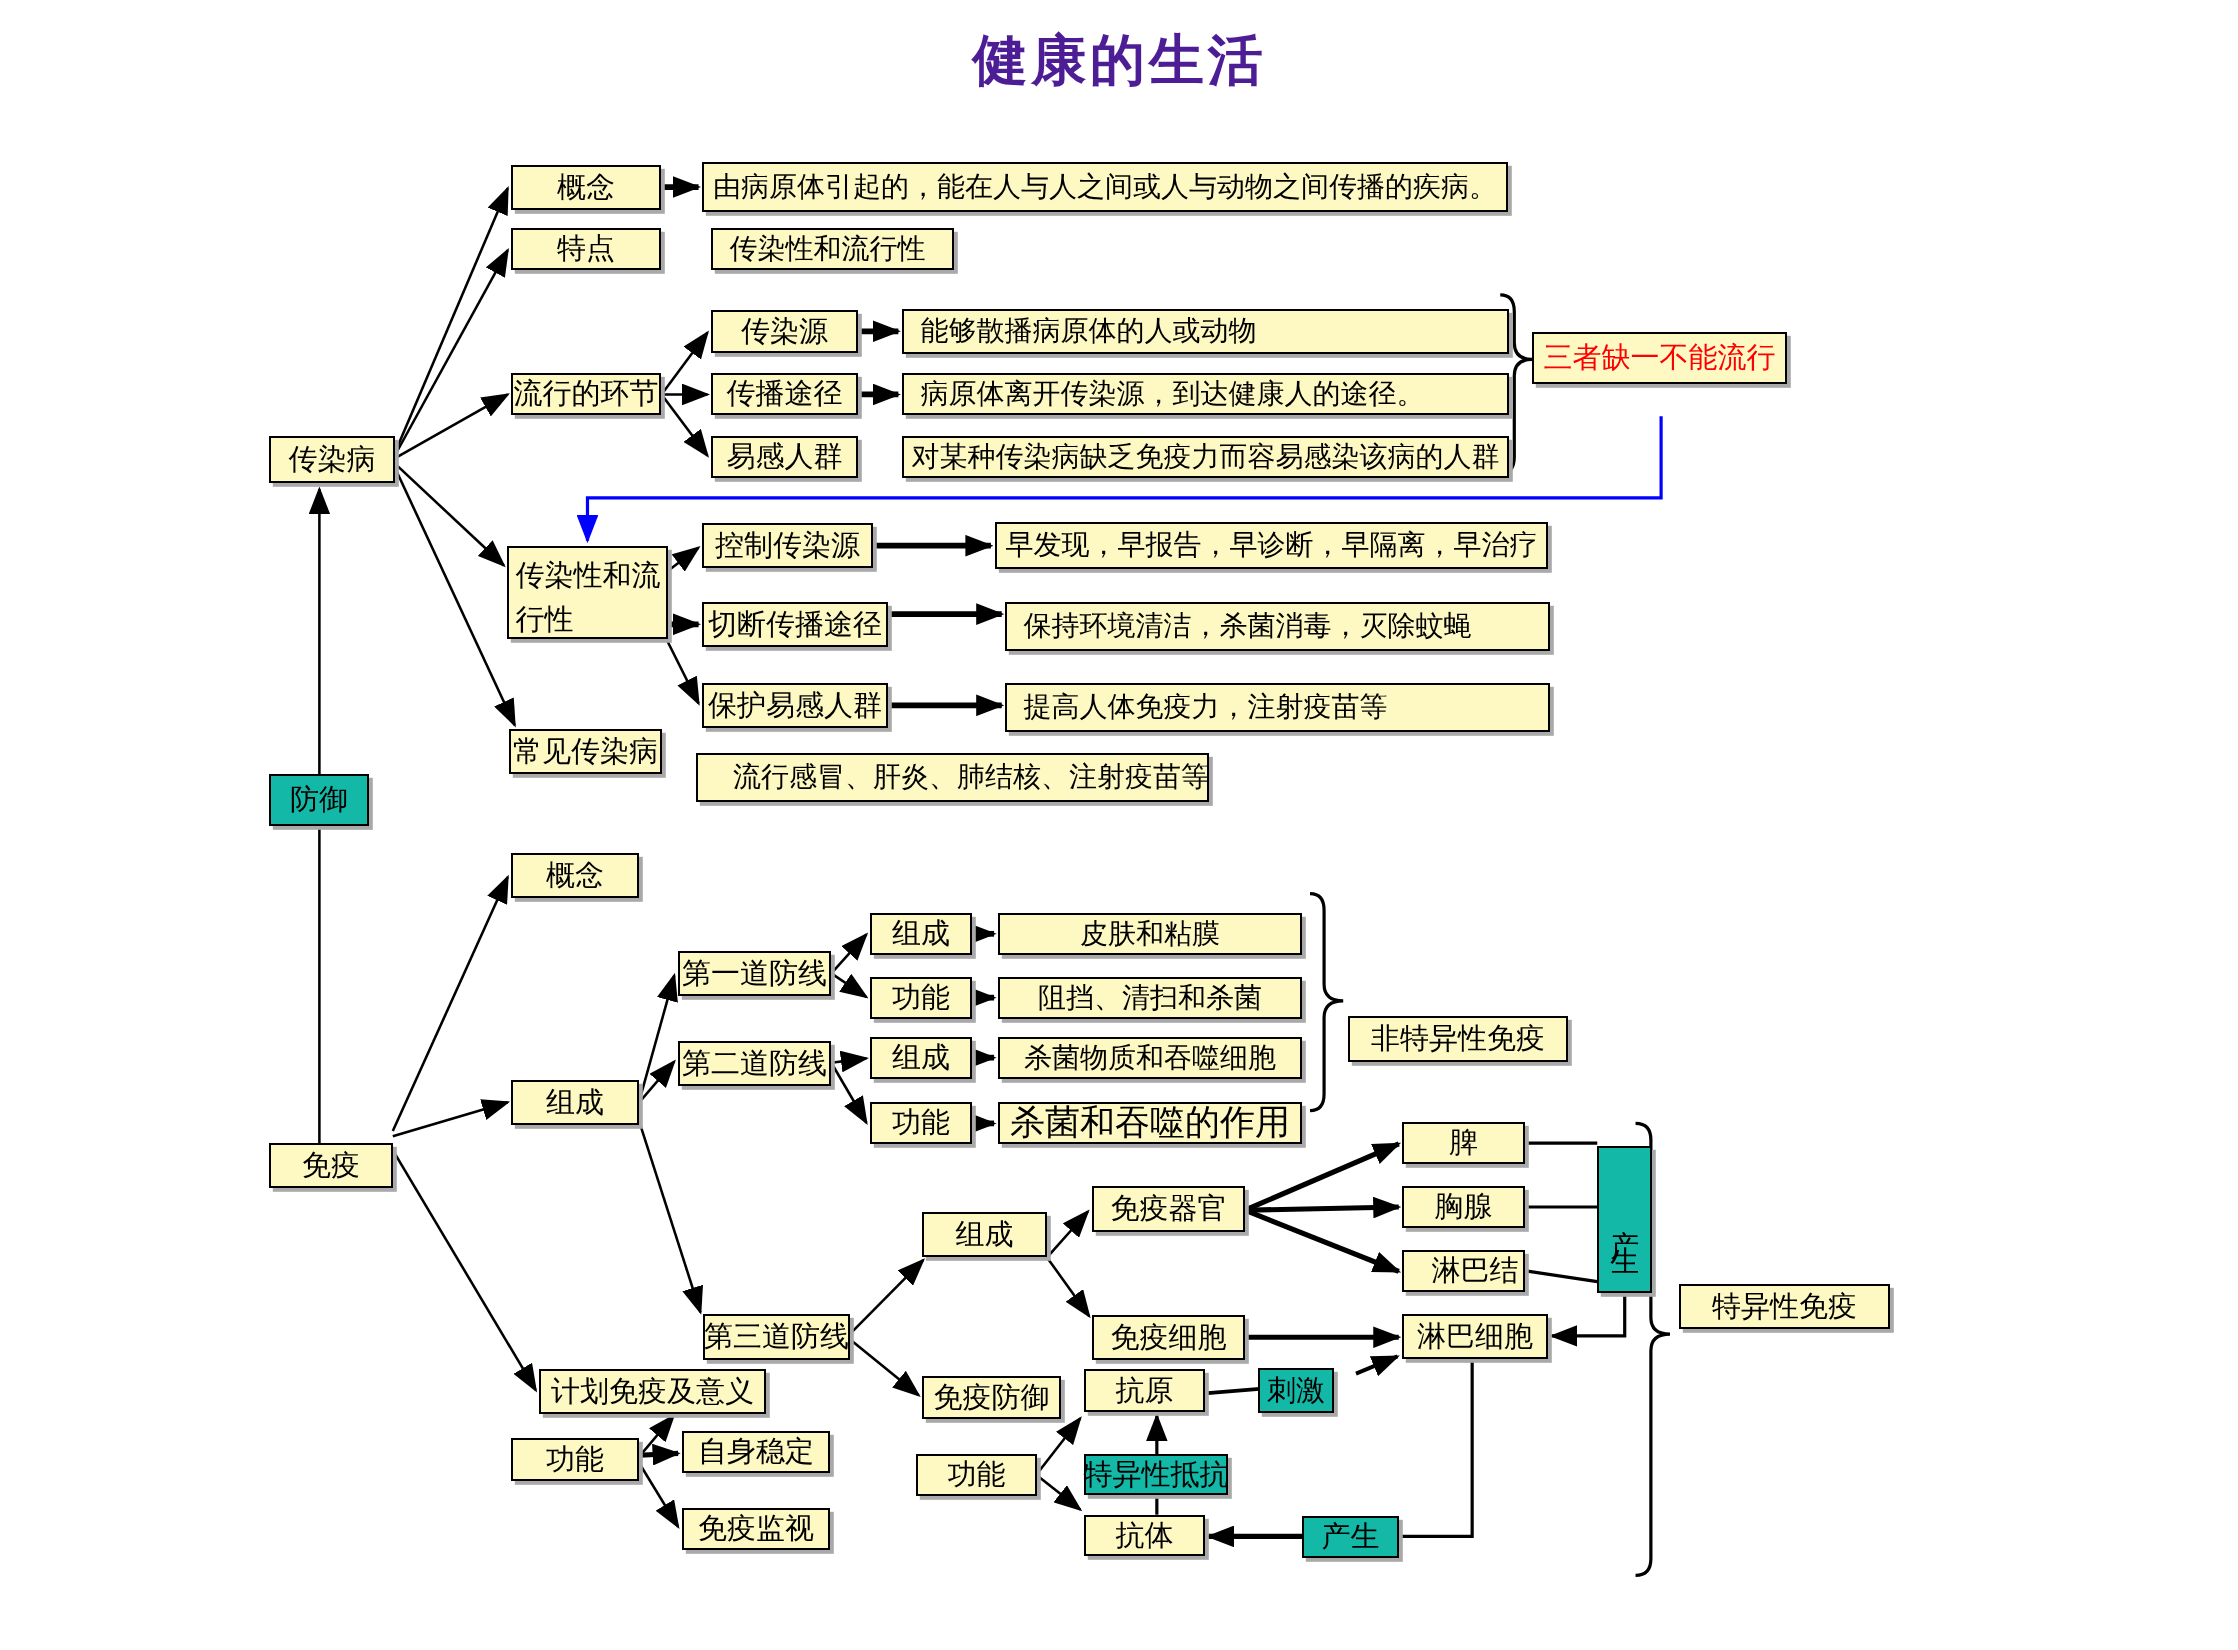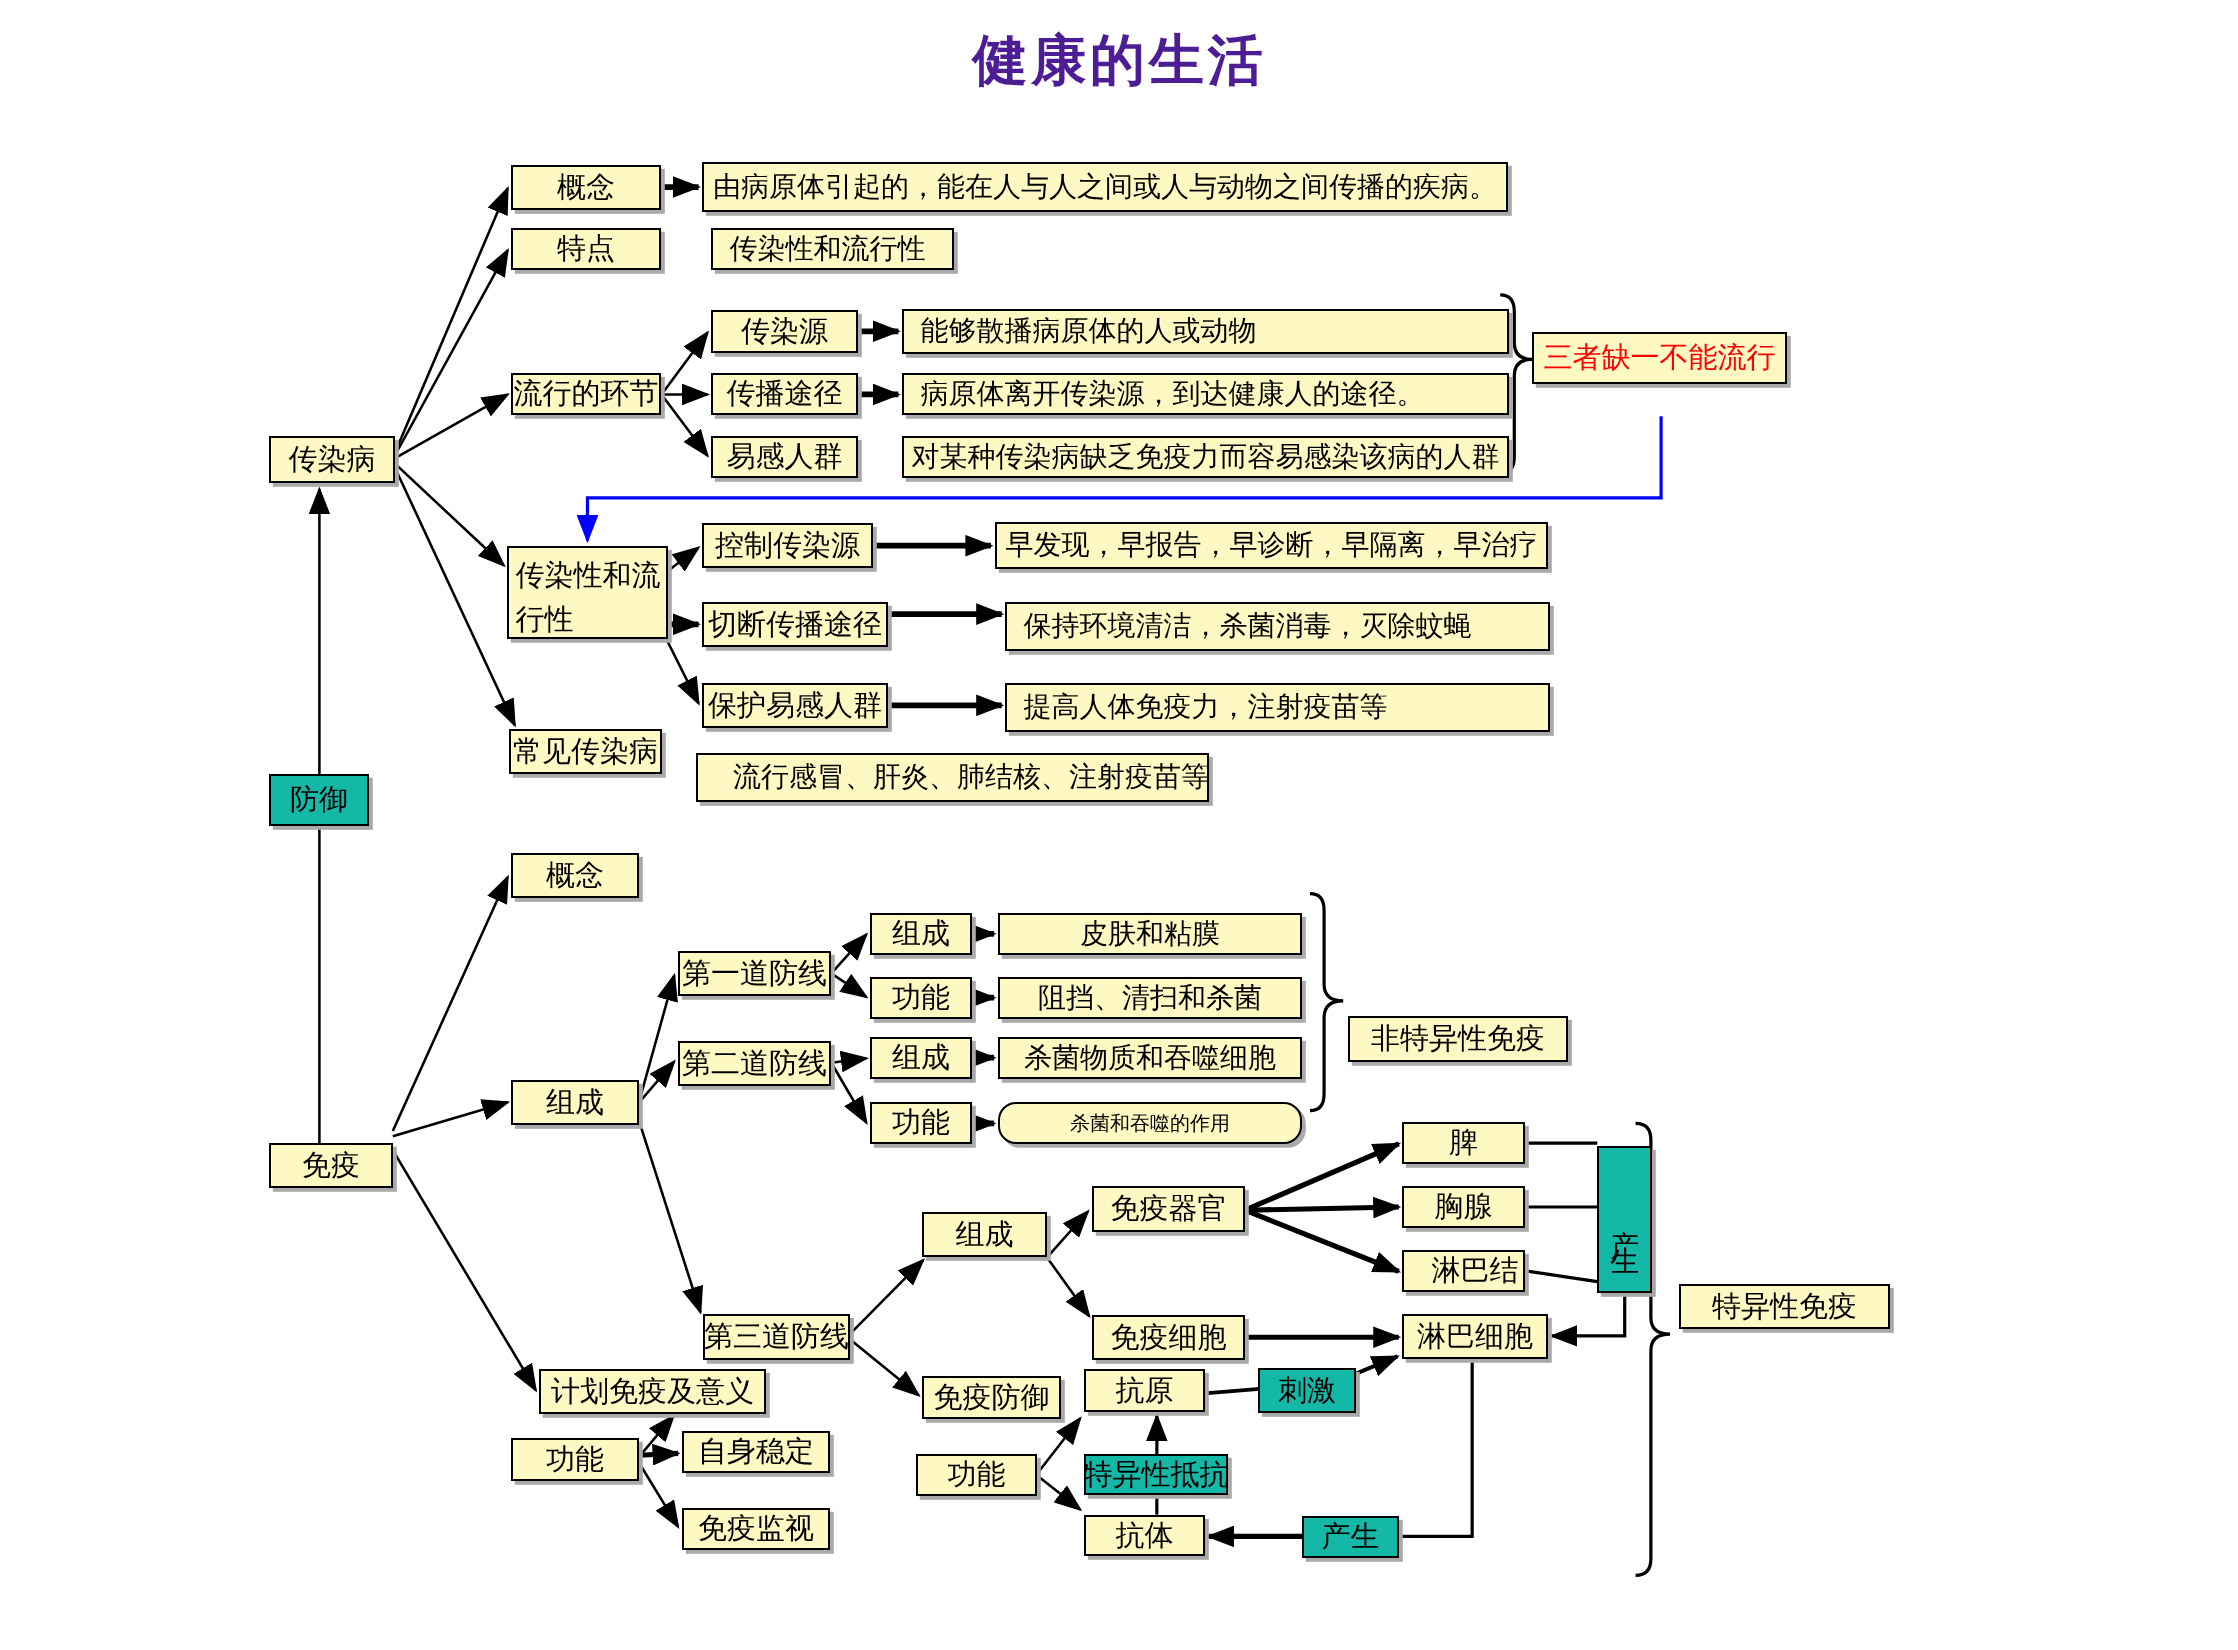--- a/index.html
+++ b/index.html
@@ -131,32 +131,32 @@
       <div class="box" style="left: 511px; top: 1080px; width: 128px; height: 45px;">组成</div>
       <div class="box" style="left: 678px; top: 951px; width: 153px; height: 45px;">第一道防线</div>
       <div class="box" style="left: 870px; top: 913px; width: 102px; height: 42px;">组成</div>
       <div class="box" style="left: 998px; top: 913px; width: 304px; height: 42px; font-size: 28px;">皮肤和粘膜</div>
       <div class="box" style="left: 870px; top: 977px; width: 102px; height: 42px;">功能</div>
       <div class="box" style="left: 998px; top: 977px; width: 304px; height: 42px; font-size: 28px;">阻挡、清扫和杀菌</div>
       <div class="box" style="left: 678px; top: 1041px; width: 153px; height: 45px;">第二道防线</div>
       <div class="box" style="left: 870px; top: 1037px; width: 102px; height: 42px;">组成</div>
       <div class="box" style="left: 998px; top: 1037px; width: 304px; height: 42px; font-size: 28px;">杀菌物质和吞噬细胞</div>
       <div class="box" style="left: 870px; top: 1102px; width: 102px; height: 42px;">功能</div>
-      <div class="box" style="left: 998px; top: 1102px; width: 304px; height: 42px; font-size: 20px; border-radius: 18px;">杀菌和吞噬的作用</div>
+      <div class="box" style="left: 998px; top: 1102px; width: 304px; height: 42px; font-size: 35px;">杀菌和吞噬的作用</div>
       <div class="box" style="left: 1348px; top: 1016px; width: 220px; height: 46px;">非特异性免疫</div>
       <div class="box" style="left: 703px; top: 1314px; width: 147px; height: 46px;">第三道防线</div>
       <div class="box" style="left: 922px; top: 1212px; width: 125px; height: 45px;">组成</div>
       <div class="box" style="left: 1092px; top: 1186px; width: 153px; height: 46px;">免疫器官</div>
       <div class="box" style="left: 1402px; top: 1122px; width: 123px; height: 42px;">脾</div>
       <div class="box" style="left: 1402px; top: 1186px; width: 123px; height: 42px;">胸腺</div>
       <div class="box" style="left: 1402px; top: 1250px; width: 123px; height: 42px; padding-left: 23px;">淋巴结</div>
       <div class="box yellow vert" style="left: 1597px; top: 1146px; width: 55px; height: 147px;">产生</div>
       <div class="box" style="left: 1092px; top: 1315px; width: 153px; height: 45px;">免疫细胞</div>
       <div class="box" style="left: 1402px; top: 1314px; width: 146px; height: 45px;">淋巴细胞</div>
-      <div class="box yellow" style="left: 1258px; top: 1368px; width: 98px; height: 45px;">刺激</div>
+      <div class="box yellow" style="left: 1258px; top: 1368px; width: 76px; height: 45px;">刺激</div>
       <div class="box" style="left: 922px; top: 1376px; width: 139px; height: 43px;">免疫防御</div>
       <div class="box" style="left: 1084px; top: 1369px; width: 121px; height: 43px;">抗原</div>
       <div class="box" style="left: 916px; top: 1454px; width: 121px; height: 42px;">功能</div>
       <div class="box yellow" style="left: 1084px; top: 1454px; width: 144px; height: 41px;">特异性抵抗</div>
       <div class="box" style="left: 1084px; top: 1515px; width: 121px; height: 41px;">抗体</div>
       <div class="box yellow" style="left: 1302px; top: 1516px; width: 97px; height: 42px;">产生</div>
       <div class="box" style="left: 1679px; top: 1284px; width: 211px; height: 45px;">特异性免疫</div>
       <div class="box" style="left: 539px; top: 1369px; width: 227px; height: 45px;">计划免疫及意义</div>
       <div class="box" style="left: 511px; top: 1438px; width: 128px; height: 43px;">功能</div>
       <div class="box" style="left: 682px; top: 1431px; width: 148px; height: 42px;">自身稳定</div>

